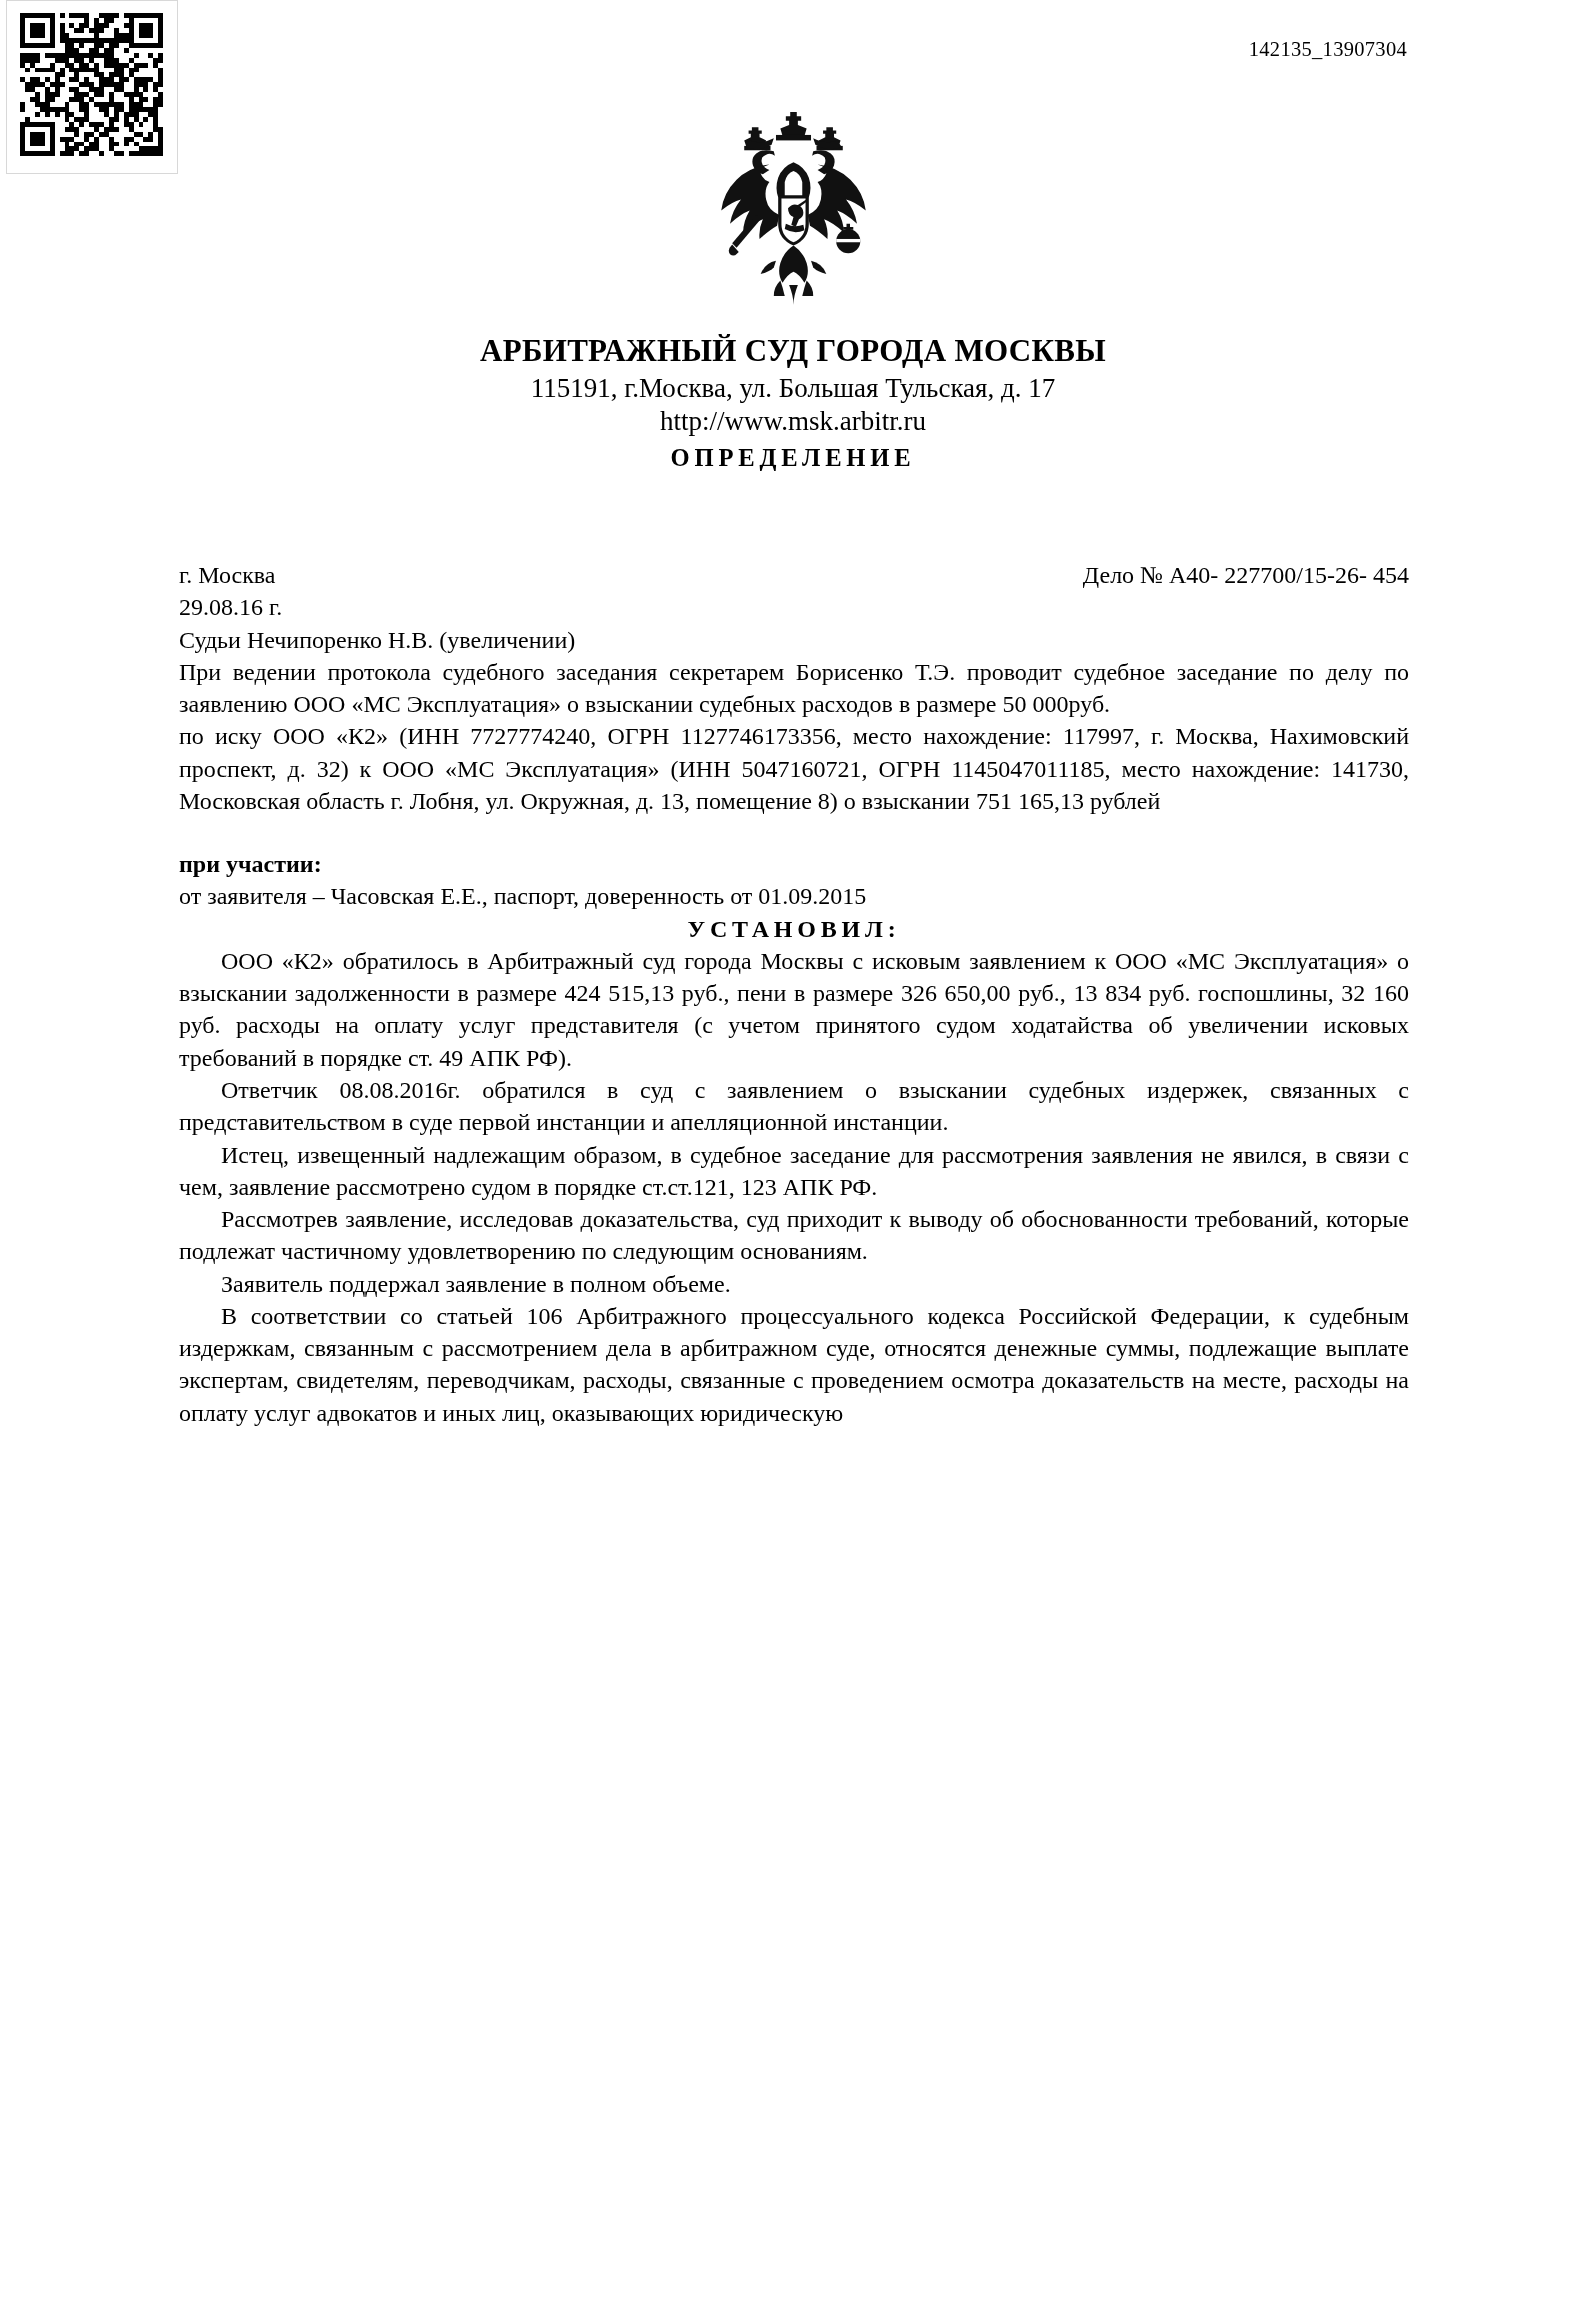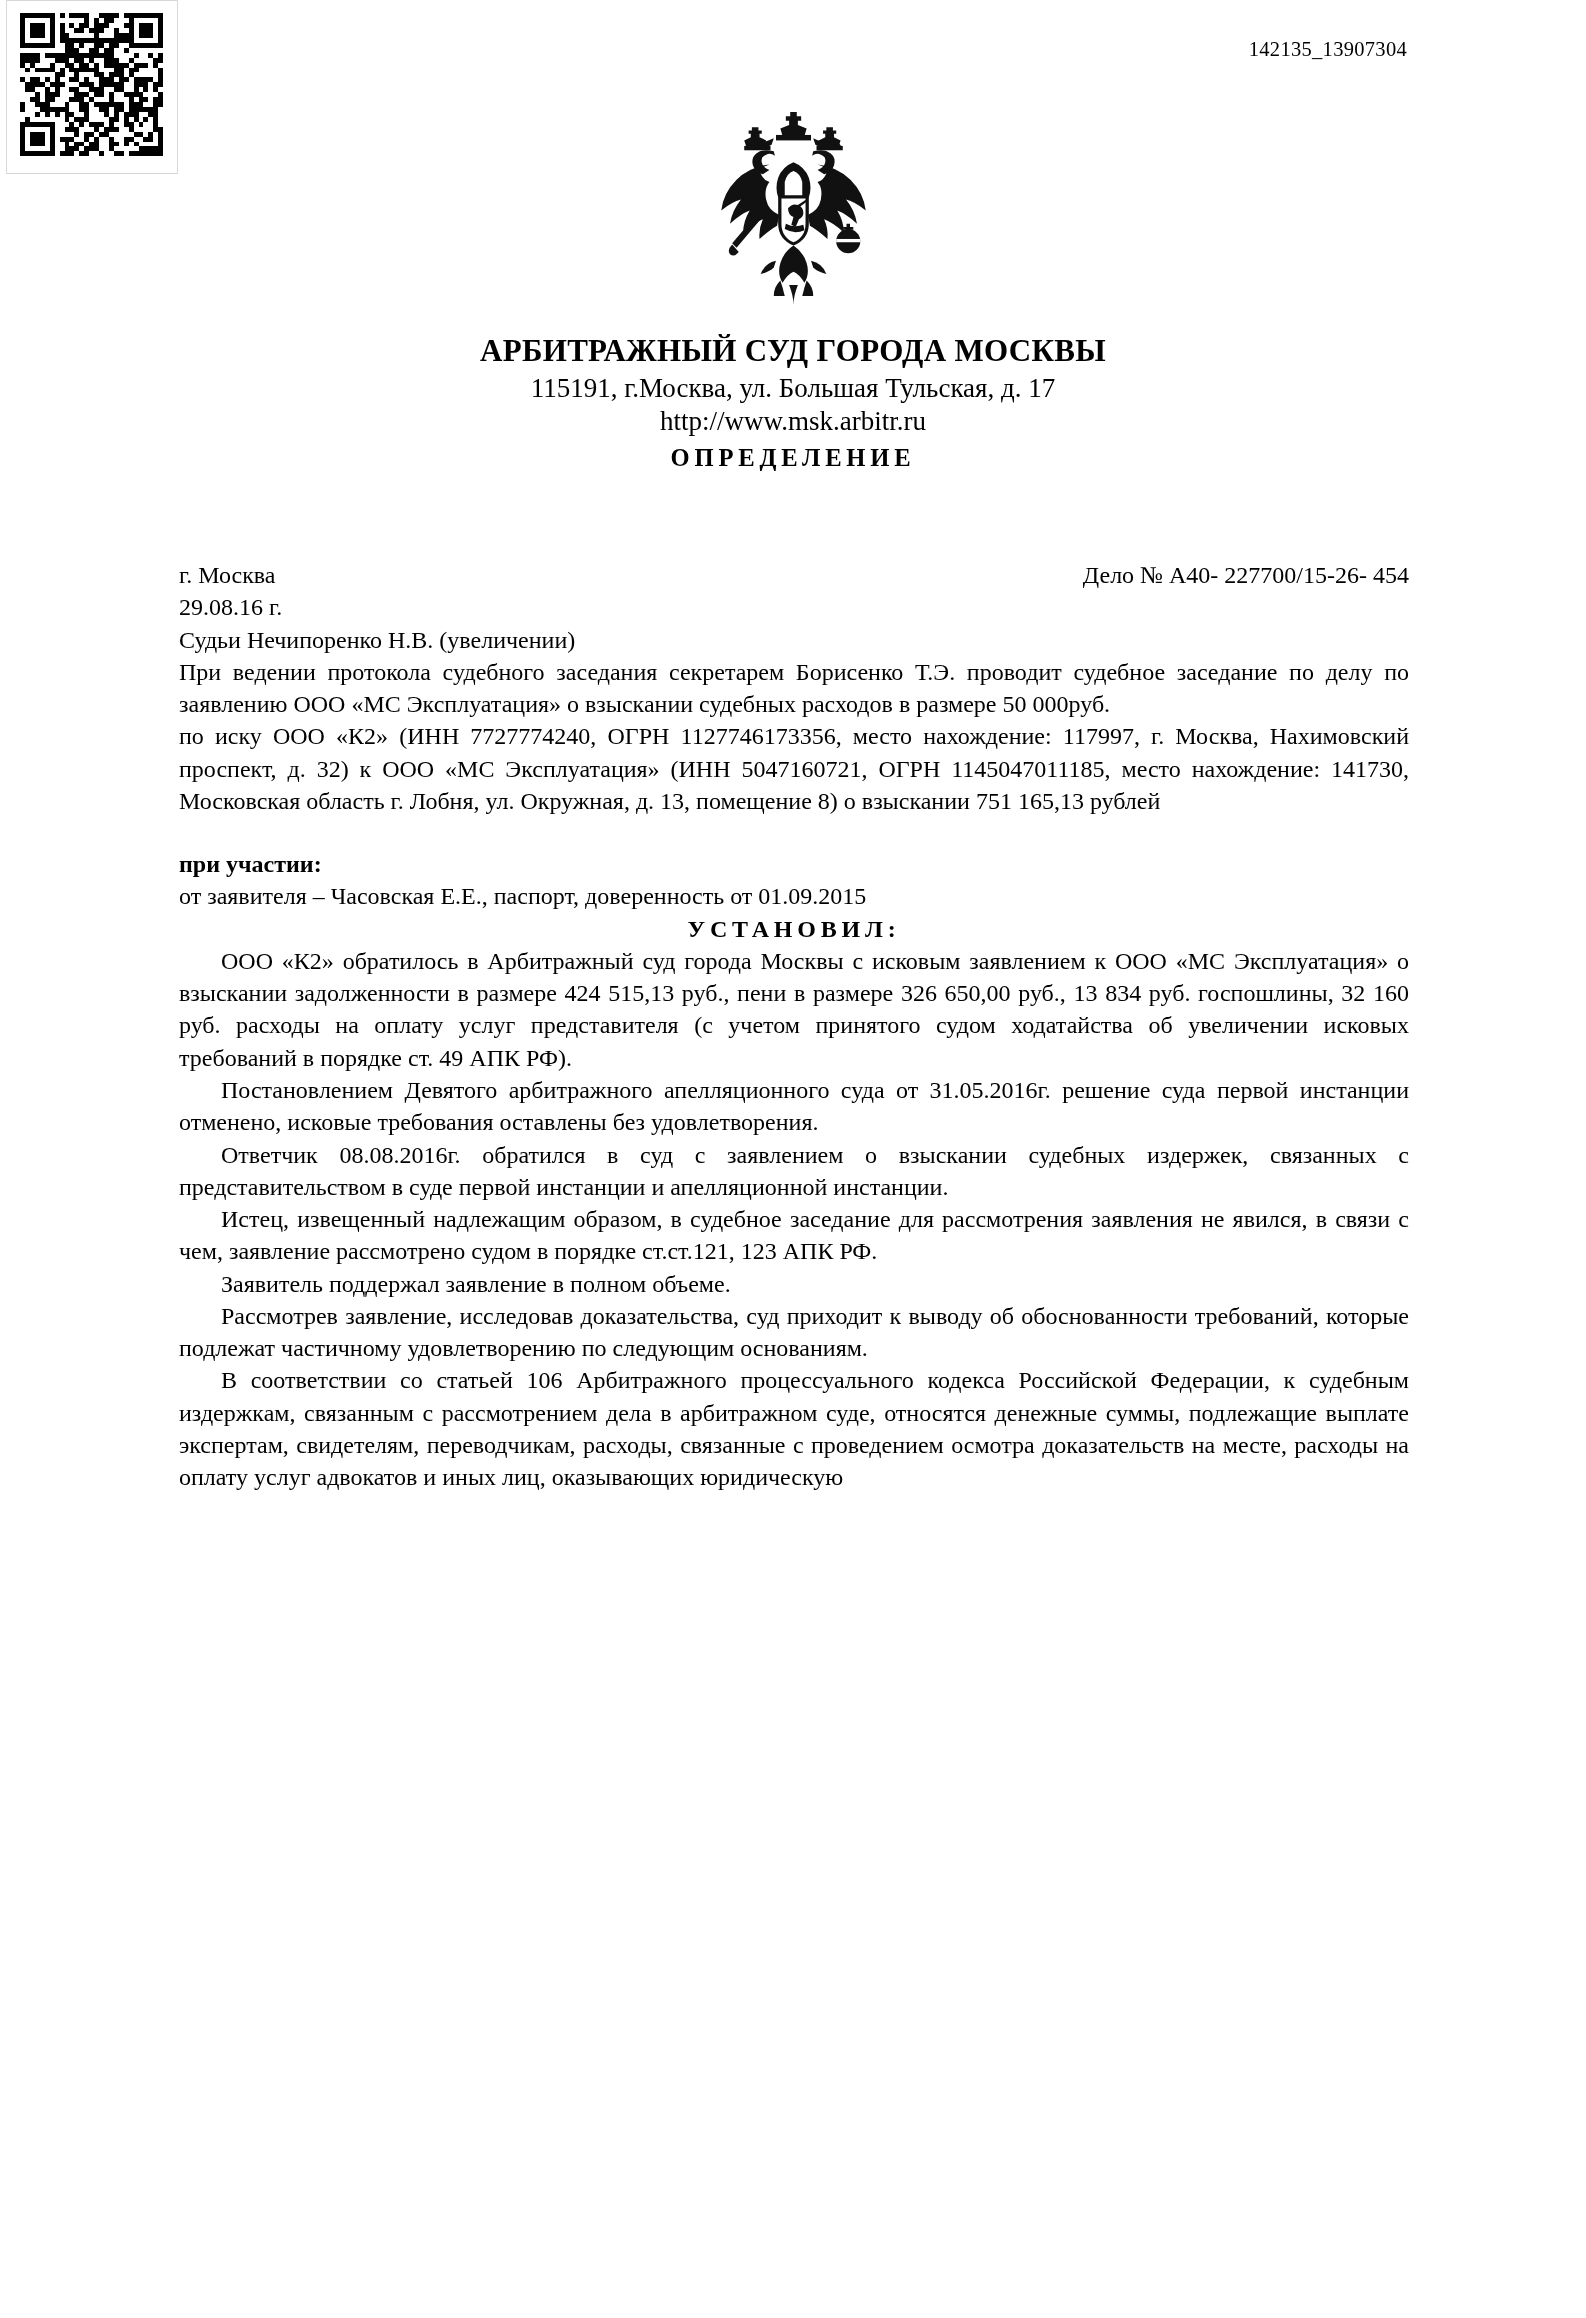--- a/index.html
+++ b/index.html
@@ -1050,22 +1050,21 @@
     <div class="just">по иску ООО «К2» (ИНН 7727774240, ОГРН 1127746173356, место нахождение: 117997, г. Москва, Нахимовский проспект, д. 32) к ООО «МС Эксплуатация» (ИНН 5047160721, ОГРН 1145047011185, место нахождение: 141730, Московская область г. Лобня, ул. Окружная, д. 13, помещение 8) о взыскании 751 165,13 рублей</div>
 
     <div class="gap-lg"></div>
 
     <div class="line bold">при участии:</div>
     <div class="line">от заявителя – Часовская Е.Е., паспорт, доверенность от 01.09.2015</div>
 
     <div class="center-head">УСТАНОВИЛ:</div>
 
     <div class="just indent">ООО «К2» обратилось в Арбитражный суд города Москвы с исковым заявлением к ООО «МС Эксплуатация» о взыскании задолженности в размере 424 515,13 руб., пени в размере 326 650,00 руб., 13 834 руб. госпошлины, 32 160 руб. расходы на оплату услуг представителя (с учетом принятого судом ходатайства об увеличении исковых требований в порядке ст. 49 АПК РФ).</div>
-    <div class="just indent">Постановлением Девятого арбитражного  апелляционного суда  от 31.05.2016г. решение суда первой инстанции отменено, исковые требования оставлены без удовлетворения.</div>
     <div class="just indent">Ответчик 08.08.2016г.  обратился в суд с заявлением о взыскании судебных издержек, связанных с представительством в суде первой инстанции и апелляционной инстанции.</div>
     <div class="just indent">Истец, извещенный надлежащим образом, в судебное заседание для рассмотрения заявления не явился, в связи с чем, заявление рассмотрено судом в порядке ст.ст.121, 123 АПК РФ.</div>
+    <div class="just indent">Рассмотрев заявление, исследовав доказательства, суд приходит к выводу об обоснованности требований, которые подлежат частичному удовлетворению по следующим основаниям.</div>
     <div class="just indent">Заявитель поддержал заявление  в полном объеме.</div>
-    <div class="just indent">Рассмотрев заявление, исследовав доказательства, суд приходит к выводу об обоснованности требований, которые подлежат частичному удовлетворению по следующим основаниям.</div>
     <div class="just indent">В соответствии со статьей 106 Арбитражного процессуального кодекса Российской Федерации, к судебным издержкам, связанным с рассмотрением дела в арбитражном суде, относятся денежные суммы, подлежащие выплате экспертам, свидетелям, переводчикам, расходы, связанные с проведением осмотра доказательств на месте, расходы на оплату услуг адвокатов и иных лиц, оказывающих юридическую</div>
 
   </div>
 </div>
 
 
 </body></html>

